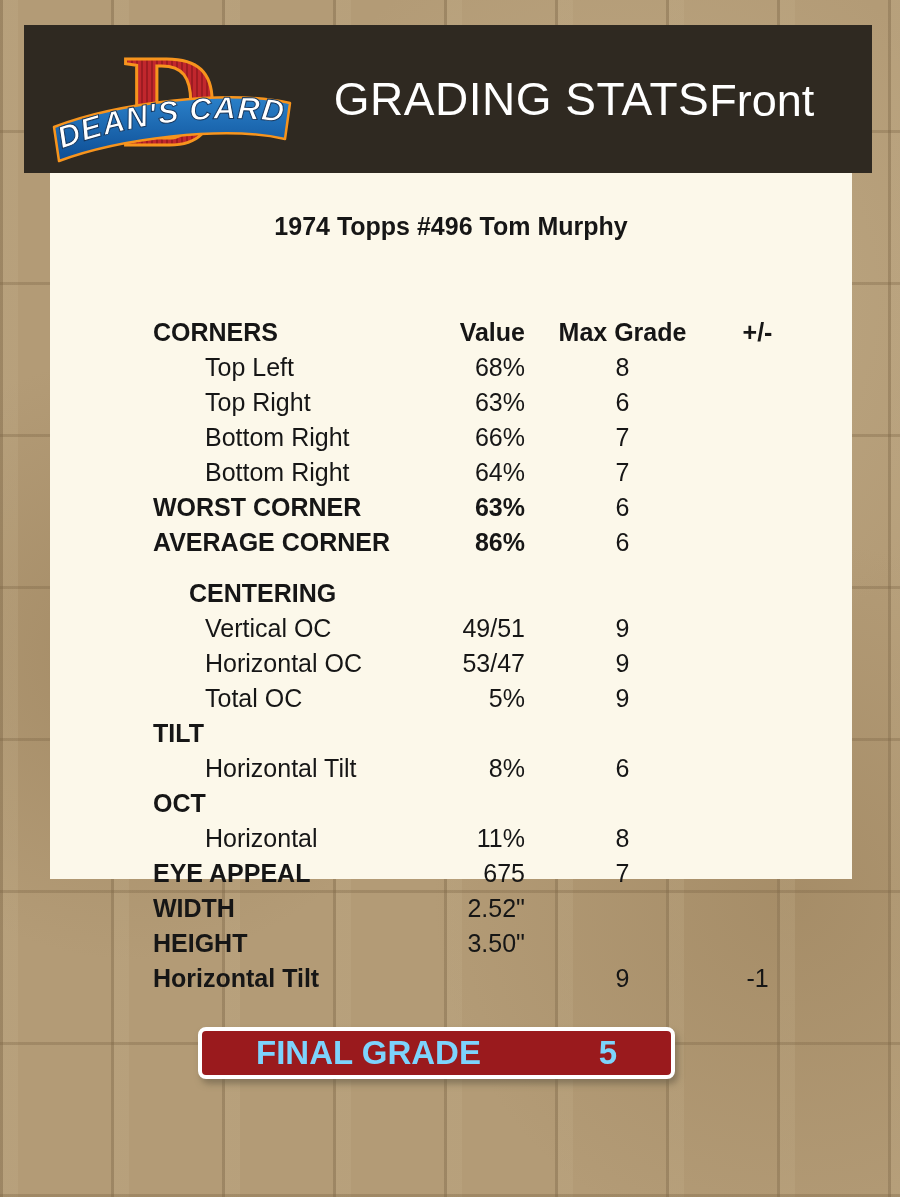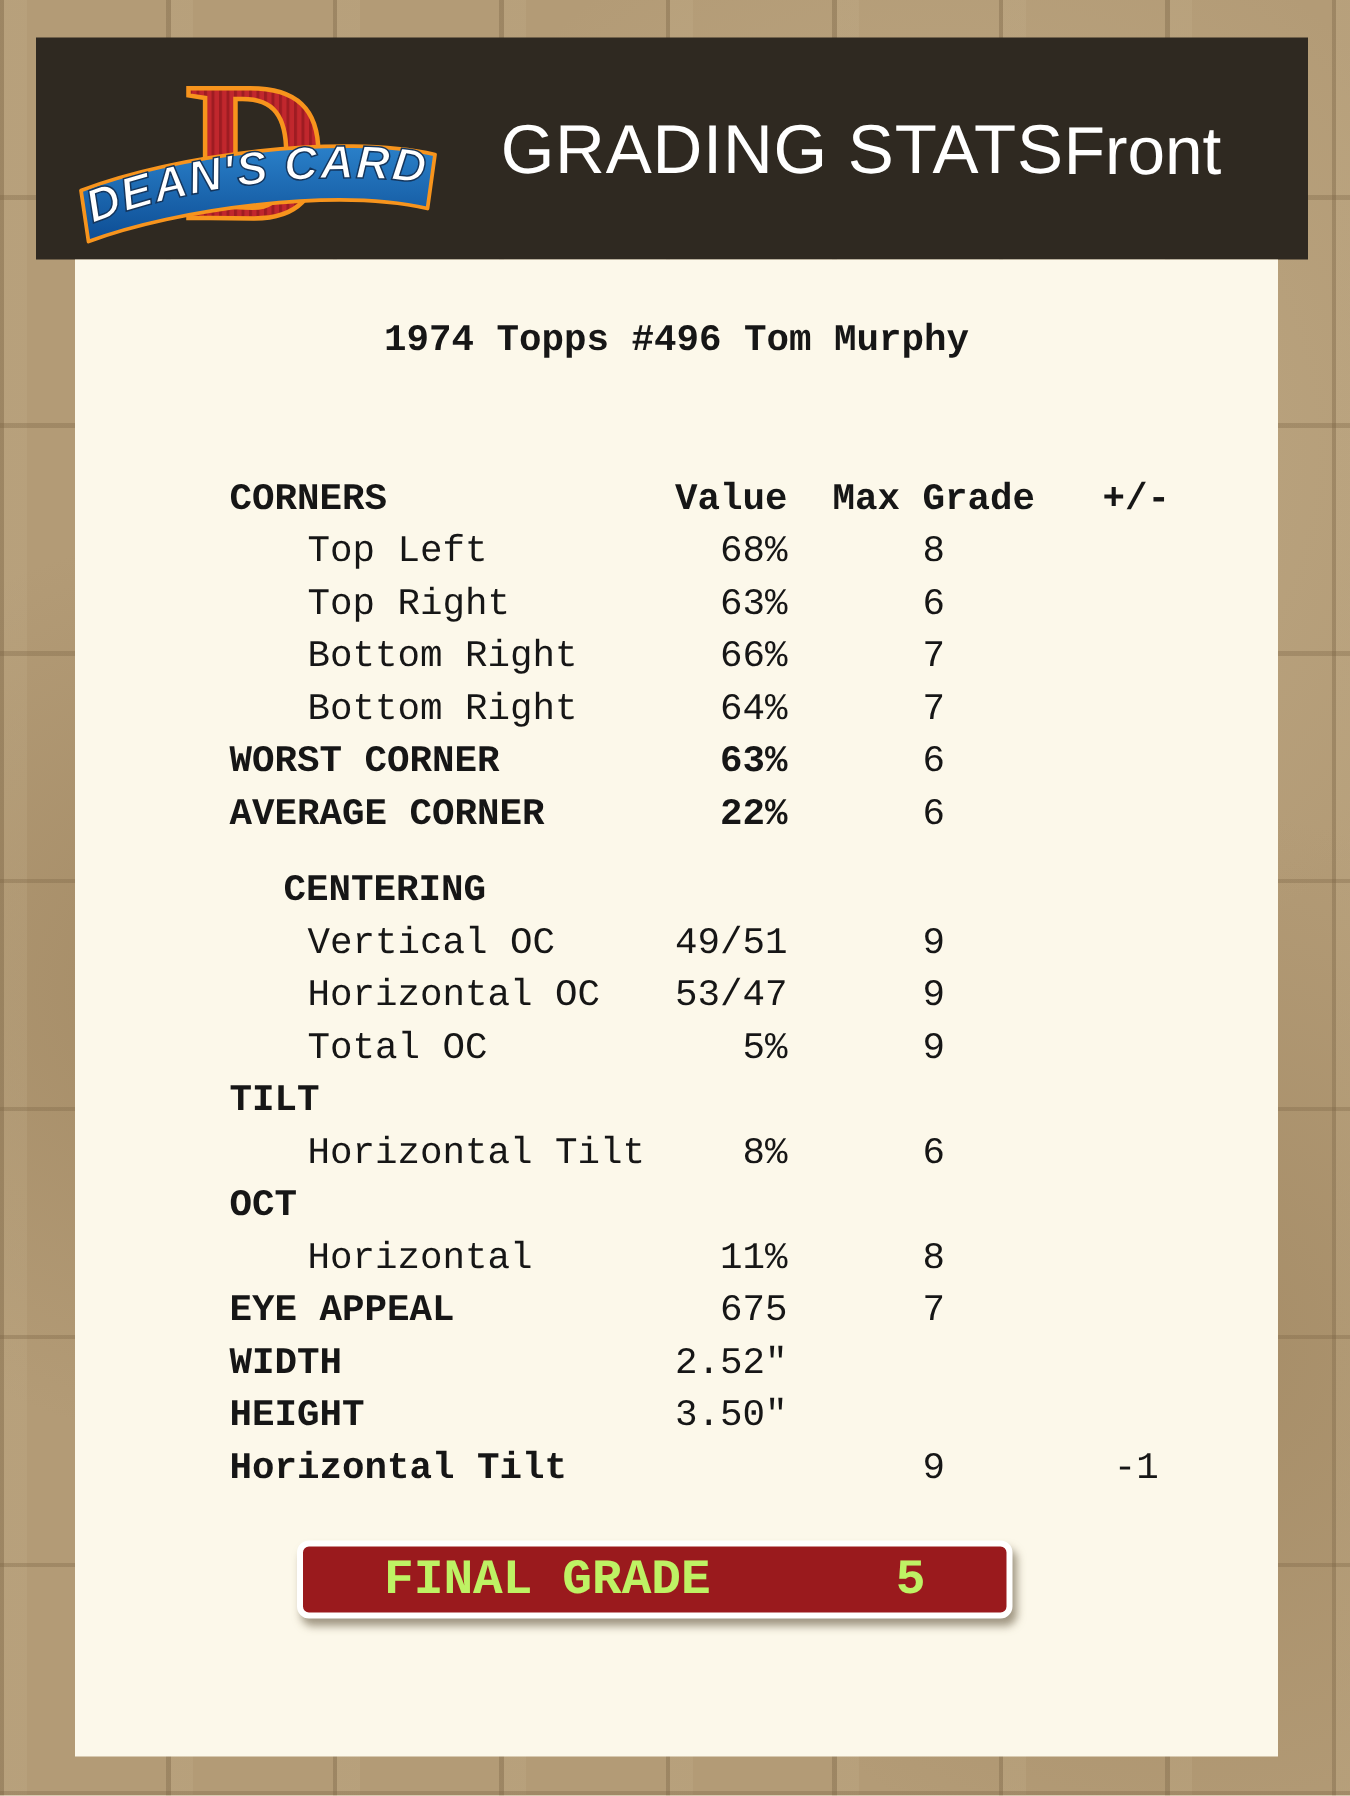--- a/index.html
+++ b/index.html
@@ -25,43 +25,43 @@
   }
   .logo{position:absolute;left:22px;top:8px;width:250px;height:132px;}
   .header-titles{
     position:absolute;left:300px;top:0;width:500px;height:100%;
     display:flex;flex-direction:row;justify-content:center;align-items:center;
     color:#ffffff;
   }
   .header-title{font-size:46px;letter-spacing:.5px;line-height:1.1;}
   .header-subtitle{font-size:45px;margin-top:4px;}
   .panel{
-    position:absolute;left:50px;top:173px;width:802px;height:998px;
-    background:#fcf8ea;color:#161616;font-family:Liberation Mono, monospace;
+    position:absolute;left:50px;top:173px;width:802px;height:706px;
+    background:#fcf8ea;color:#161616;
   }
   .card-title{margin-top:39px;text-align:center;font-size:25px;font-weight:bold;}
   .card-serial{margin-top:7px;text-align:center;font-size:25px;}
   .stats{position:absolute;left:103px;top:142px;width:648px;}
   .row{
     display:grid;grid-template-columns:292px 80px 195px 75px;
     height:35px;align-items:center;font-size:25px;
   }
   .row.gap{margin-top:16px;margin-left:36px;}
   .cell-label{text-align:left;white-space:nowrap;}
   .cell-label.indent{padding-left:52px;}
   .cell-value{text-align:right;white-space:nowrap;}
   .cell-max{text-align:center;}
   .cell-pm{text-align:center;}
   .bold{font-weight:bold;}
   .final-grade{
     position:absolute;left:148px;top:854px;width:477px;height:52px;
     background:#9a1a1d;border:4px solid #ffffff;border-radius:8px;
     box-shadow:3px 5px 6px rgba(110,98,76,.65);
     display:flex;align-items:center;justify-content:space-between;
-    padding:0 54px;color:#bef264;font-weight:bold;font-size:33px;
+    padding:0 54px;color:#7dd3fc;font-weight:bold;font-size:33px;
     box-sizing:border-box;cursor:default;
   }
 </style>
 </head>
 <body>
 
 <div class="bg-collage"></div>
 
 <div class="header-bar">
   <svg class="logo" viewBox="0 0 250 132" xmlns="http://www.w3.org/2000/svg">
@@ -129,21 +129,21 @@
 
   <div class="row">
     <div class="cell-label bold">WORST CORNER</div>
     <div class="cell-value bold">63%</div>
     <div class="cell-max">6</div>
     <div class="cell-pm"></div>
   </div>
 
   <div class="row">
     <div class="cell-label bold">AVERAGE CORNER</div>
-    <div class="cell-value bold">22%</div>
+    <div class="cell-value bold">86%</div>
     <div class="cell-max">6</div>
     <div class="cell-pm"></div>
   </div>
 
   <div class="row gap">
     <div class="cell-label bold">CENTERING</div>
     <div class="cell-value"></div>
     <div class="cell-max"></div>
     <div class="cell-pm"></div>
   </div>

